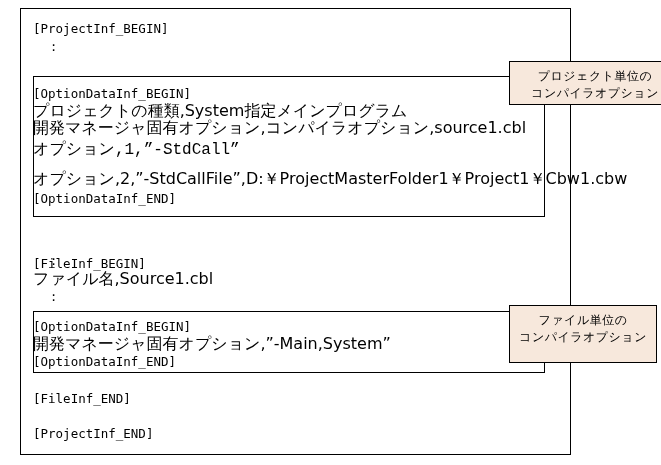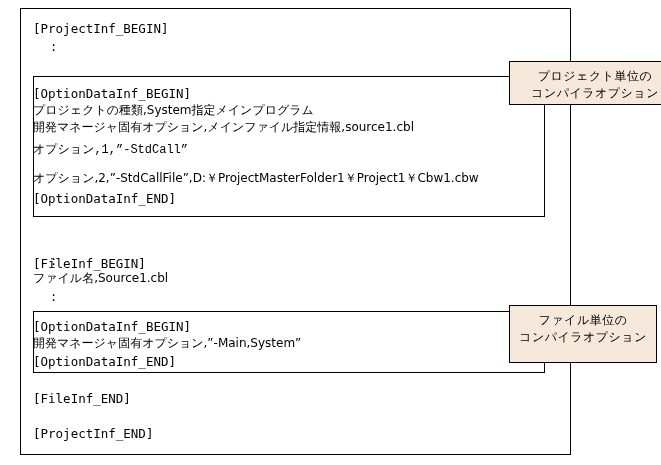--- a/index.html
+++ b/index.html
@@ -35,21 +35,21 @@
   .code-line {
     position: absolute;
     font-family: "DejaVu Sans Mono", monospace;
     font-size: 12.5px;
     line-height: 17px;
     white-space: pre;
     letter-spacing: 0px;
   }
   .jp {
     font-family: "DejaVu Sans", sans-serif;
-    font-size: 12px;
+    font-size: 16px;
     line-height: 17px;
     white-space: pre;
   }
   .vdots {
     position: absolute;
     font-family: "DejaVu Sans Mono", monospace;
     font-size: 12px;
     line-height: 12px;
     letter-spacing: 0;
   }
@@ -108,21 +108,21 @@
   <div class="outer-box"></div>
 
   <div class="inner-box" id="block-option-project"></div>
   <div class="inner-box" id="block-option-file"></div>
 
   <div class="code-line" style="left:33px; top:20px;">[ProjectInf_BEGIN]</div>
   <div class="vdots" style="left:50px; top:41px;">:</div>
 
   <div class="code-line" style="left:33px; top:85px;">[OptionDataInf_BEGIN]</div>
   <div class="code-line jp" style="left:33px; top:102px;">プロジェクトの種類,System指定メインプログラム</div>
-  <div class="code-line jp" style="left:33px; top:119px;">開発マネージャ固有オプション,メインファイル指定情報,source1.cbl</div>
+  <div class="code-line jp" style="left:33px; top:119px;">開発マネージャ固有オプション,コンパイラオプション,source1.cbl</div>
   <div class="code-line jp" style="left:33px; top:142px;font-family:Liberation Mono, monospace;">オプション,1,”-StdCall”</div>
   <div class="code-line jp" style="left:33px; top:170px;">オプション,2,”-StdCallFile”,D:￥ProjectMasterFolder1￥Project1￥Cbw1.cbw</div>
   <div class="code-line" style="left:33px; top:190px;">[OptionDataInf_END]</div>
 
   <div class="code-line" style="left:33px; top:235px;margin-top:20px;">[FileInf_BEGIN]</div>
   <div class="vdots" style="left:50px; top:255px;">:</div>
   <div class="code-line jp" style="left:33px; top:270px;">ファイル名,Source1.cbl</div>
   <div class="vdots" style="left:50px; top:291px;">:</div>
 
   <div class="code-line" style="left:33px; top:318px;">[OptionDataInf_BEGIN]</div>

